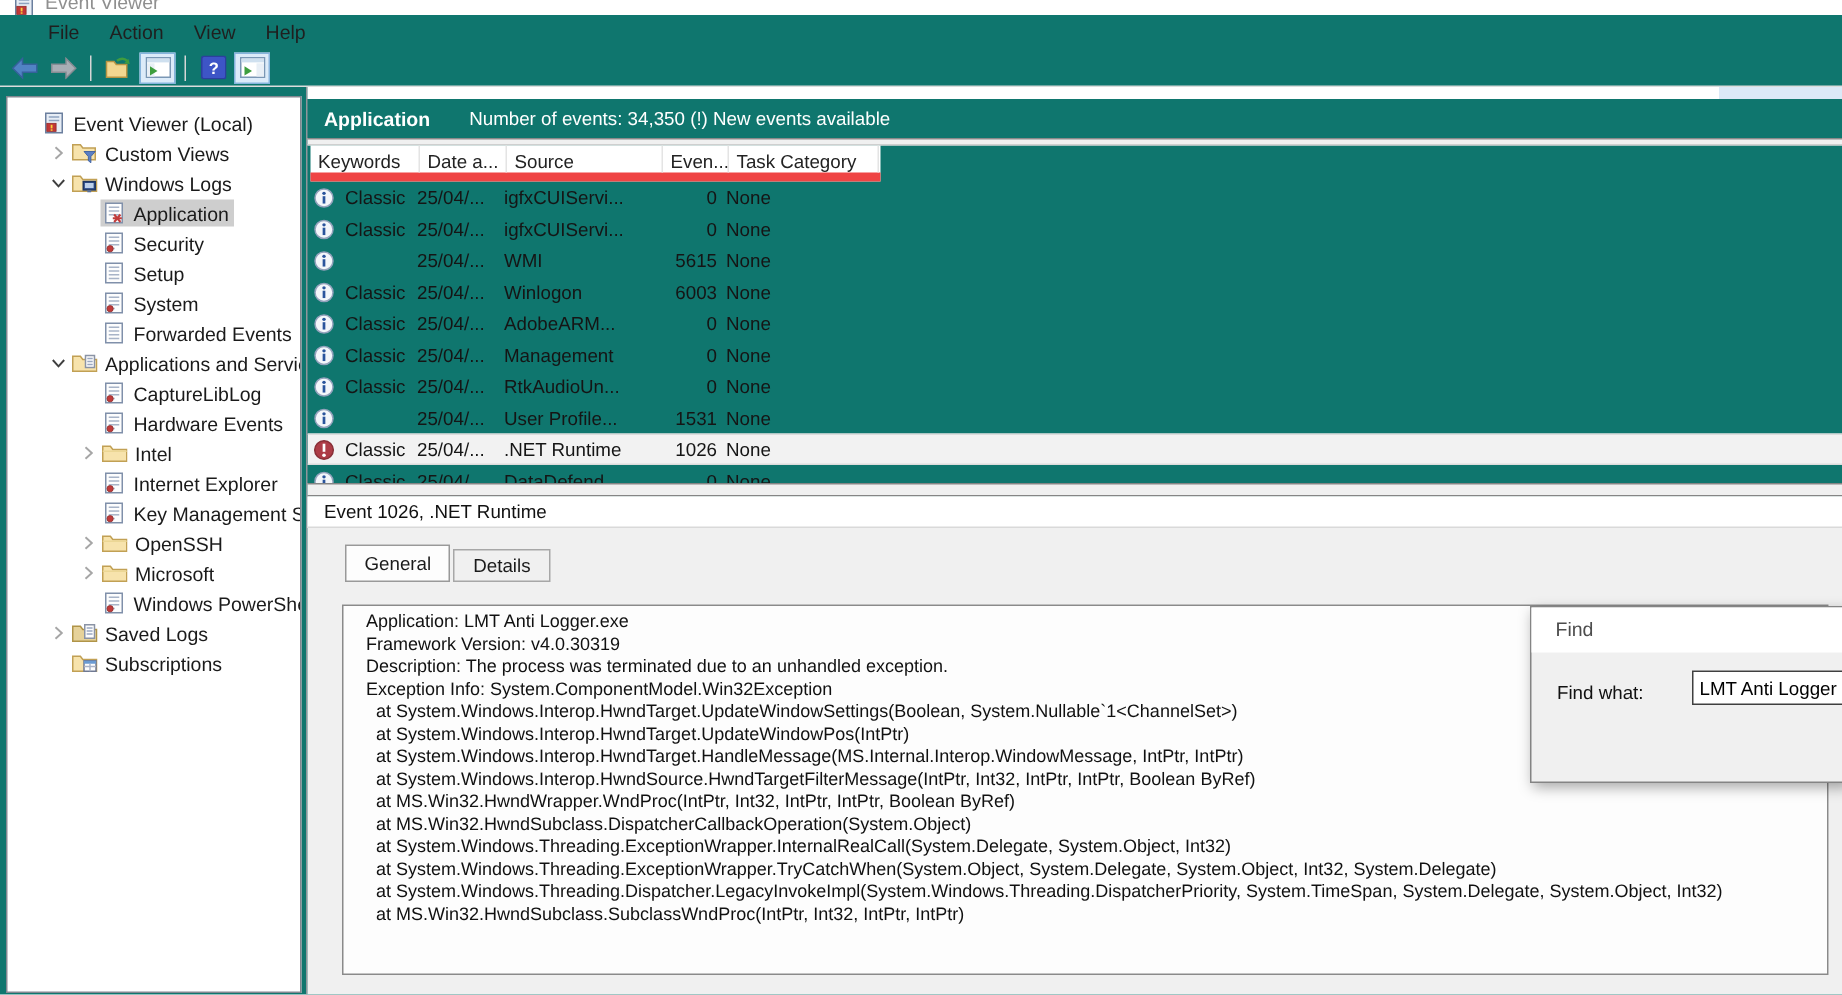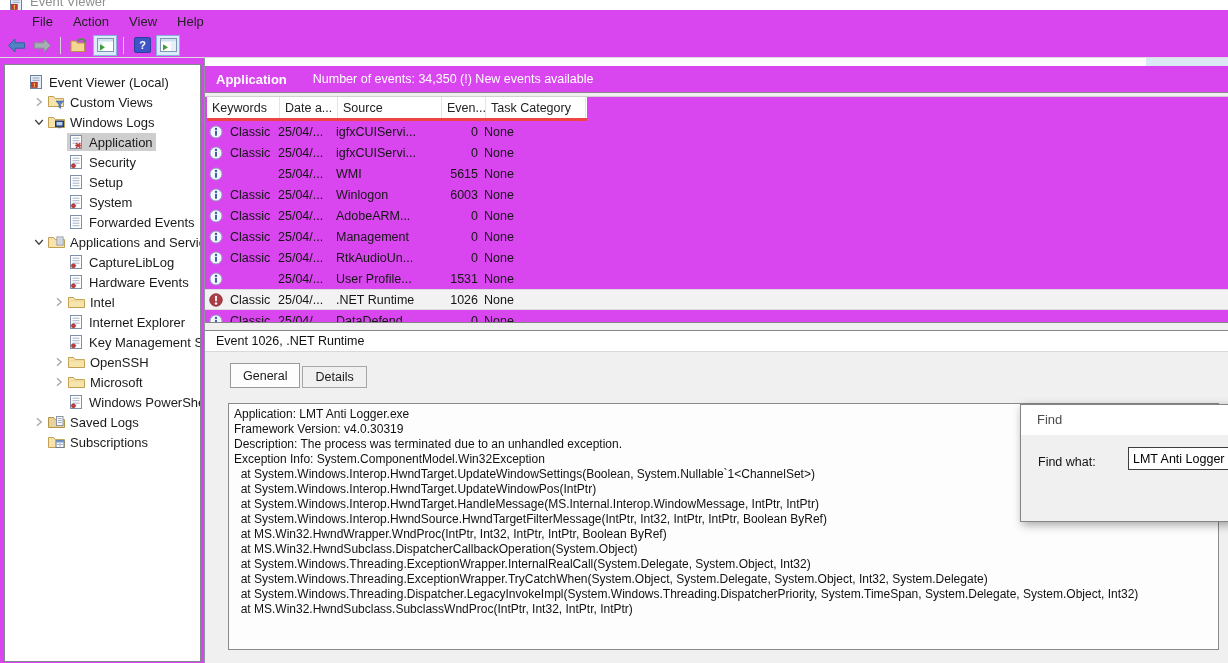--- a/index.html
+++ b/index.html
@@ -1,17 +1,17 @@
 <!DOCTYPE html>
 <html><head>
 <meta charset="utf-8">
 <style>
   * { box-sizing: border-box; }
   html,body { margin:0; padding:0; background:#fff; }
-  .screen { position:relative; width:1228px; height:663px; background:#d946ef;
+  .screen { position:relative; width:1228px; height:663px; background:#0f766e;
             font-family:"Liberation Sans", sans-serif; overflow:hidden; color:#1a1a1a; }
 
   
   .titlebar { position:absolute; left:0; top:0; width:1228px; height:10px; overflow:hidden; background:#fff; }
   .titlebar .ic { position:absolute; left:8px; top:-4px; }
   .title-text { position:absolute; left:30px; top:-6px; font-size:13px; color:#8f8f8f; }
 
   
   .menubar { position:absolute; left:16px; top:10px; width:1228px; height:23px; display:flex; align-items:center; padding-left:6px; }
   .menu-item { padding:3px 10px; font-size:13px; color:#1f1f1f; }
@@ -33,42 +33,42 @@
 
   
   .vline { position:absolute; left:204px; top:58px; bottom:0; width:1px; background:#90959b; }
   .sliver { position:absolute; left:205px; top:58px; right:0; height:8px; background:#fff; }
   .sliver-blue { position:absolute; left:1146px; top:58px; width:82px; height:8px; background:#dbe9f7; }
   .viewhead { position:absolute; left:205px; top:66px; right:0; height:26px; display:flex; align-items:center; padding-left:11px; }
   .viewhead .vh-title { color:#fff; font-weight:bold; font-size:13px; }
   .viewhead .vh-sub { color:#fff; font-size:12.5px; margin-left:26px; }
   .subhead-strip { position:absolute; left:205px; top:92px; right:0; height:5px; background:#f0f0f0; border-top:1px solid #8a8a8a; border-bottom:1px solid #cfcfcf; }
 
-  .colheads { position:absolute; left:207px; top:97px; width:380px; height:24px; display:flex; border-bottom:3px solid #ef4444; background:#fff; }
+  .colheads { position:absolute; left:207px; top:97px; width:380px; height:24px; display:flex; border-bottom:6px solid #ef4444; background:#fff; }
   .colhead { border-right:1px solid #e4e4e4; padding-left:5px; font-size:12.5px; line-height:22px; color:#222; overflow:hidden; white-space:nowrap; }
 
   .rows { position:absolute; left:205px; top:121px; right:0; height:201px; overflow:hidden; }
   .lv-row { height:21px; display:flex; align-items:center; font-size:12.5px; color:#151515; border-top:1px solid transparent; border-bottom:1px solid transparent; }
   .lv-row.selected { background:#f2f2f2; border-color:#dcdcdc; }
   .cell { overflow:hidden; white-space:nowrap; flex:none; }
   .cell-kw { display:flex; align-items:center; }
   .cell-kw .ic { margin-left:4px; flex:none; }
   .cell-kw .kw-text { margin-left:7px; }
   .cell-ev { text-align:right; padding-right:6px; }
 
   .splitter-h { position:absolute; left:205px; top:322px; right:0; height:9px; background:#f0f0f0; border-top:1px solid #858585; border-bottom:1px solid #858585; }
 
   
   .detail { position:absolute; left:205px; top:331px; right:0; bottom:0; background:#f0f0f0; }
   .detail-head { height:21px; background:#fff; border-bottom:1px solid #d9d9d9; font-size:12.5px; line-height:20px; padding-left:11px; color:#111; }
   .tabs { position:absolute; left:13px; top:32px; display:flex; align-items:flex-end;padding-left:12px; }
   .tab { padding:0 12px; height:22px; line-height:21px; font-size:12.5px; background:#f0f0f0; border:1px solid #a7a7a7; margin-right:2px; }
   .tab.active { background:#fdfdfd; height:25px; line-height:24px; border-color:#999; position:relative; z-index:2; }
   .textbox { position:absolute; left:23px; top:72px; right:9px; bottom:13px; background:#fdfdfd; border:1px solid #8a8a8a; overflow:hidden; }
-  .textbox pre { margin:3px 0 0 5px; font-family:"Liberation Sans", sans-serif; font-size:12px; line-height:15px; white-space:pre; color:#111; }
+  .textbox pre { margin:3px 0 0 15px; font-family:"Liberation Sans", sans-serif; font-size:12px; line-height:15px; white-space:pre; color:#111; }
 
   
   .find-dialog { position:absolute; left:1020px; top:404px; width:212px; height:118px; background:#f0f0f0; border:1px solid #848484; box-shadow:2px 3px 9px rgba(0,0,0,.35); z-index:10; }
   .fd-title { height:30px; background:#fff; color:#4d4d4d; font-size:13px; line-height:30px; padding-left:16px; }
   .fd-label { position:absolute; left:17px; top:50px; font-size:12.5px; color:#111; }
   .fd-input { position:absolute; left:107px; top:42px; width:112px; height:23px; border:1px solid #3f3f3f; background:#fff; font-family:"Liberation Sans", sans-serif; font-size:12.5px; padding:0 4px; outline:none; }
 </style>
 </head>
 <body>
 

